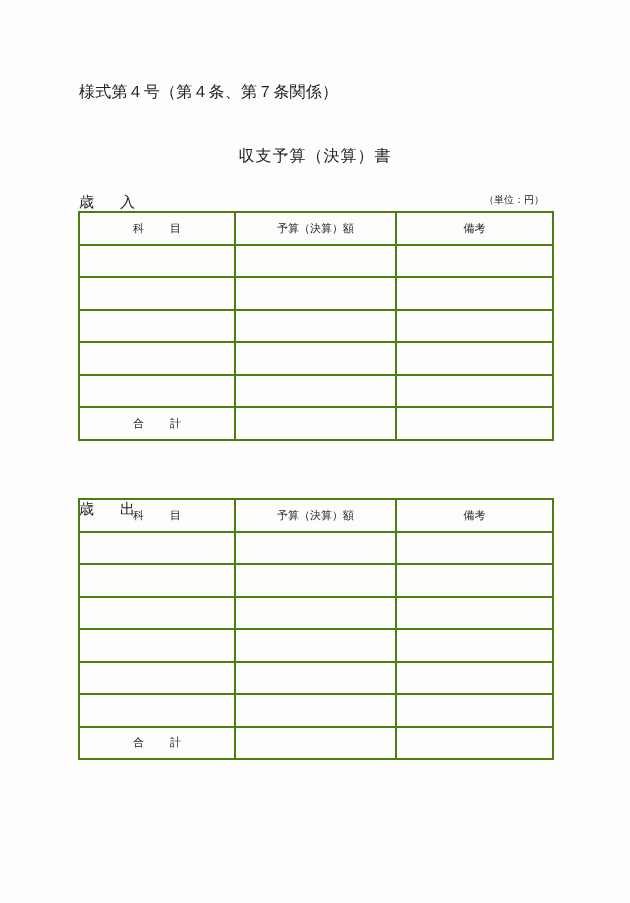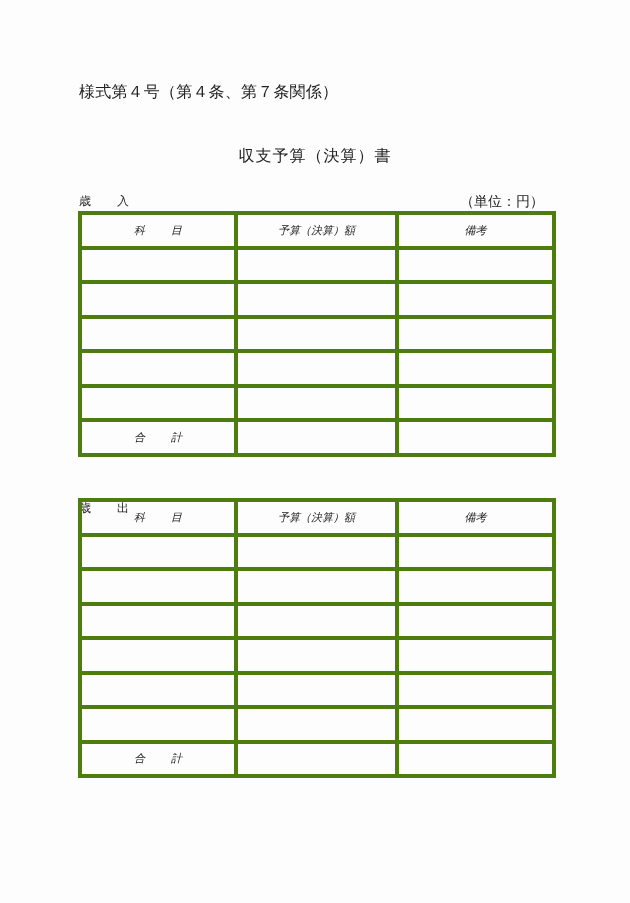--- a/index.html
+++ b/index.html
@@ -2,29 +2,29 @@
 <html><head>
 <meta charset="utf-8">
 <style>
   html, body { margin: 0; padding: 0; background: #fdfdfd; }
   body {
     width: 630px; height: 903px; position: relative; overflow: hidden;
     font-family: "DejaVu Serif", "Liberation Serif", serif; color: #222;
   }
   .form-no { position: absolute; left: 79px; top: 82px; font-size: 16px; letter-spacing: 0.2px; }
   .title { position: absolute; left: 0; width: 630px; top: 146px; text-align: center; font-size: 16px; letter-spacing: 1px; }
-  .section-label { position: absolute; left: 79px; font-size: 12px; }
+  .section-label { position: absolute; left: 79px; font-size: 15px; }
   .section-label .c2 { margin-left: 26px; }
-  .unit { position: absolute; right: 86px; top: 193px; font-size: 14px; }
+  .unit { position: absolute; right: 86px; top: 193px; font-size: 10px; }
   table.budget {
     position: absolute; left: 78px; width: 474px; border-collapse: collapse;
     table-layout: fixed; font-size: 11px;
   }
   table.budget td, table.budget th {
-    border: 4px solid #4d7c0f; height: 30.5px; padding: 0; text-align: center; font-weight: normal; font-style: italic;
+    border: 2px solid #4d7c0f; height: 30.5px; padding: 0; text-align: center; font-weight: normal;
   }
   col.c-item { width: 156px; }
   col.c-amt { width: 161px; }
   col.c-note { width: 157px; }
   .spaced .b { margin-left: 26px; }
 </style>
 </head>
 <body>
 
 <div class="form-no">様式第４号（第４条、第７条関係）</div>

